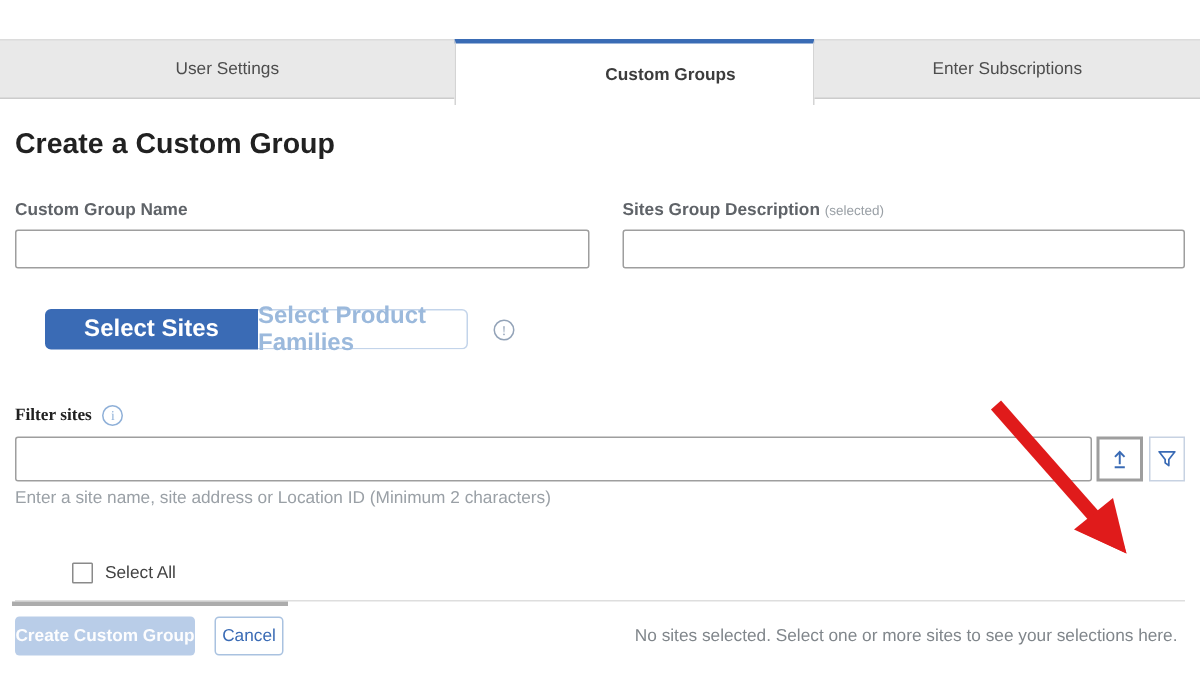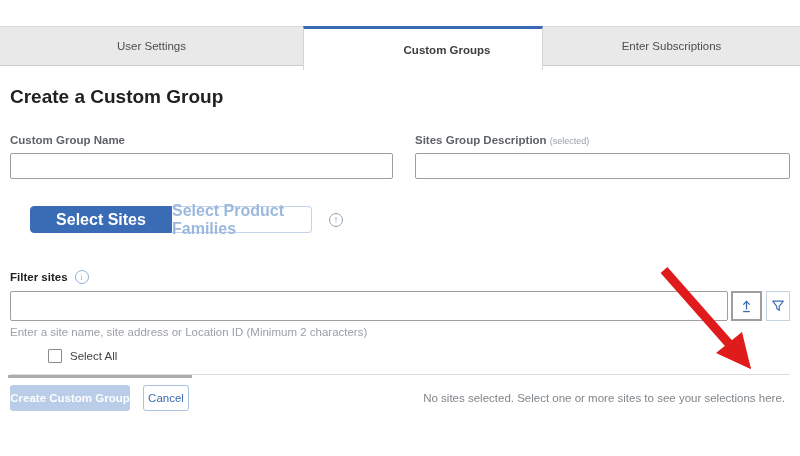--- a/index.html
+++ b/index.html
@@ -68,34 +68,34 @@
   .info-icon {
     width:14px; height:14px; border-radius:50%;
     display:inline-flex; align-items:center; justify-content:center;
     font-size:9px; font-family:"Liberation Serif", serif;
   }
   .info-gray { border:1.2px solid #93a3b8; color:#93a3b8; margin-left:17px; }
   .info-blue { border:1.2px solid #8fb0d8; color:#8fb0d8; margin-left:7px; }
 
   
   .filter-label-row { display:flex; align-items:center; margin-top:37px; }
-  .filter-label { font-size:11.5px; font-weight:bold; color:#212121; }
+  .filter-label { font-size:11.5px; font-weight:bold; color:#212121;font-family:Liberation Serif, serif; }
   .filter-row { display:flex; align-items:stretch; margin-top:7px; }
   .filter-input { flex:1; height:30px; margin-top:0; border:1px solid #9e9e9e; border-radius:2px;
     font-family:"Liberation Sans", sans-serif; font-size:12px; padding:0 6px; }
   .icon-btn {
     height:30px; display:flex; align-items:center; justify-content:center;
     background:#fff; cursor:pointer;
   }
   .upload-btn { width:31px; margin-left:3px; border:2px solid #9e9e9e; }
   .funnel-btn { width:24px; margin-left:4px; border:1px solid #c7d2e2; }
   .helper-text { margin-top:5px; font-size:11.5px; color:#9aa0a6; }
 
   
-  .select-all-row { display:flex; align-items:center; margin-top:11px; margin-left:38px; }
+  .select-all-row { display:flex; align-items:center; margin-top:37px; margin-left:38px; }
   .checkbox {
     width:14px; height:14px; border:1.5px solid #8a8a8a; border-radius:1px; background:#fff;
     cursor:pointer;
   }
   .select-all-label { margin-left:8px; font-size:11.5px; color:#424242; }
 
   
   .divider { margin-top:11px; border-top:1px solid #dedede; }
   .scroll-thumb { width:184px; height:3px; background:#acacac; margin-left:-2px; }
 

